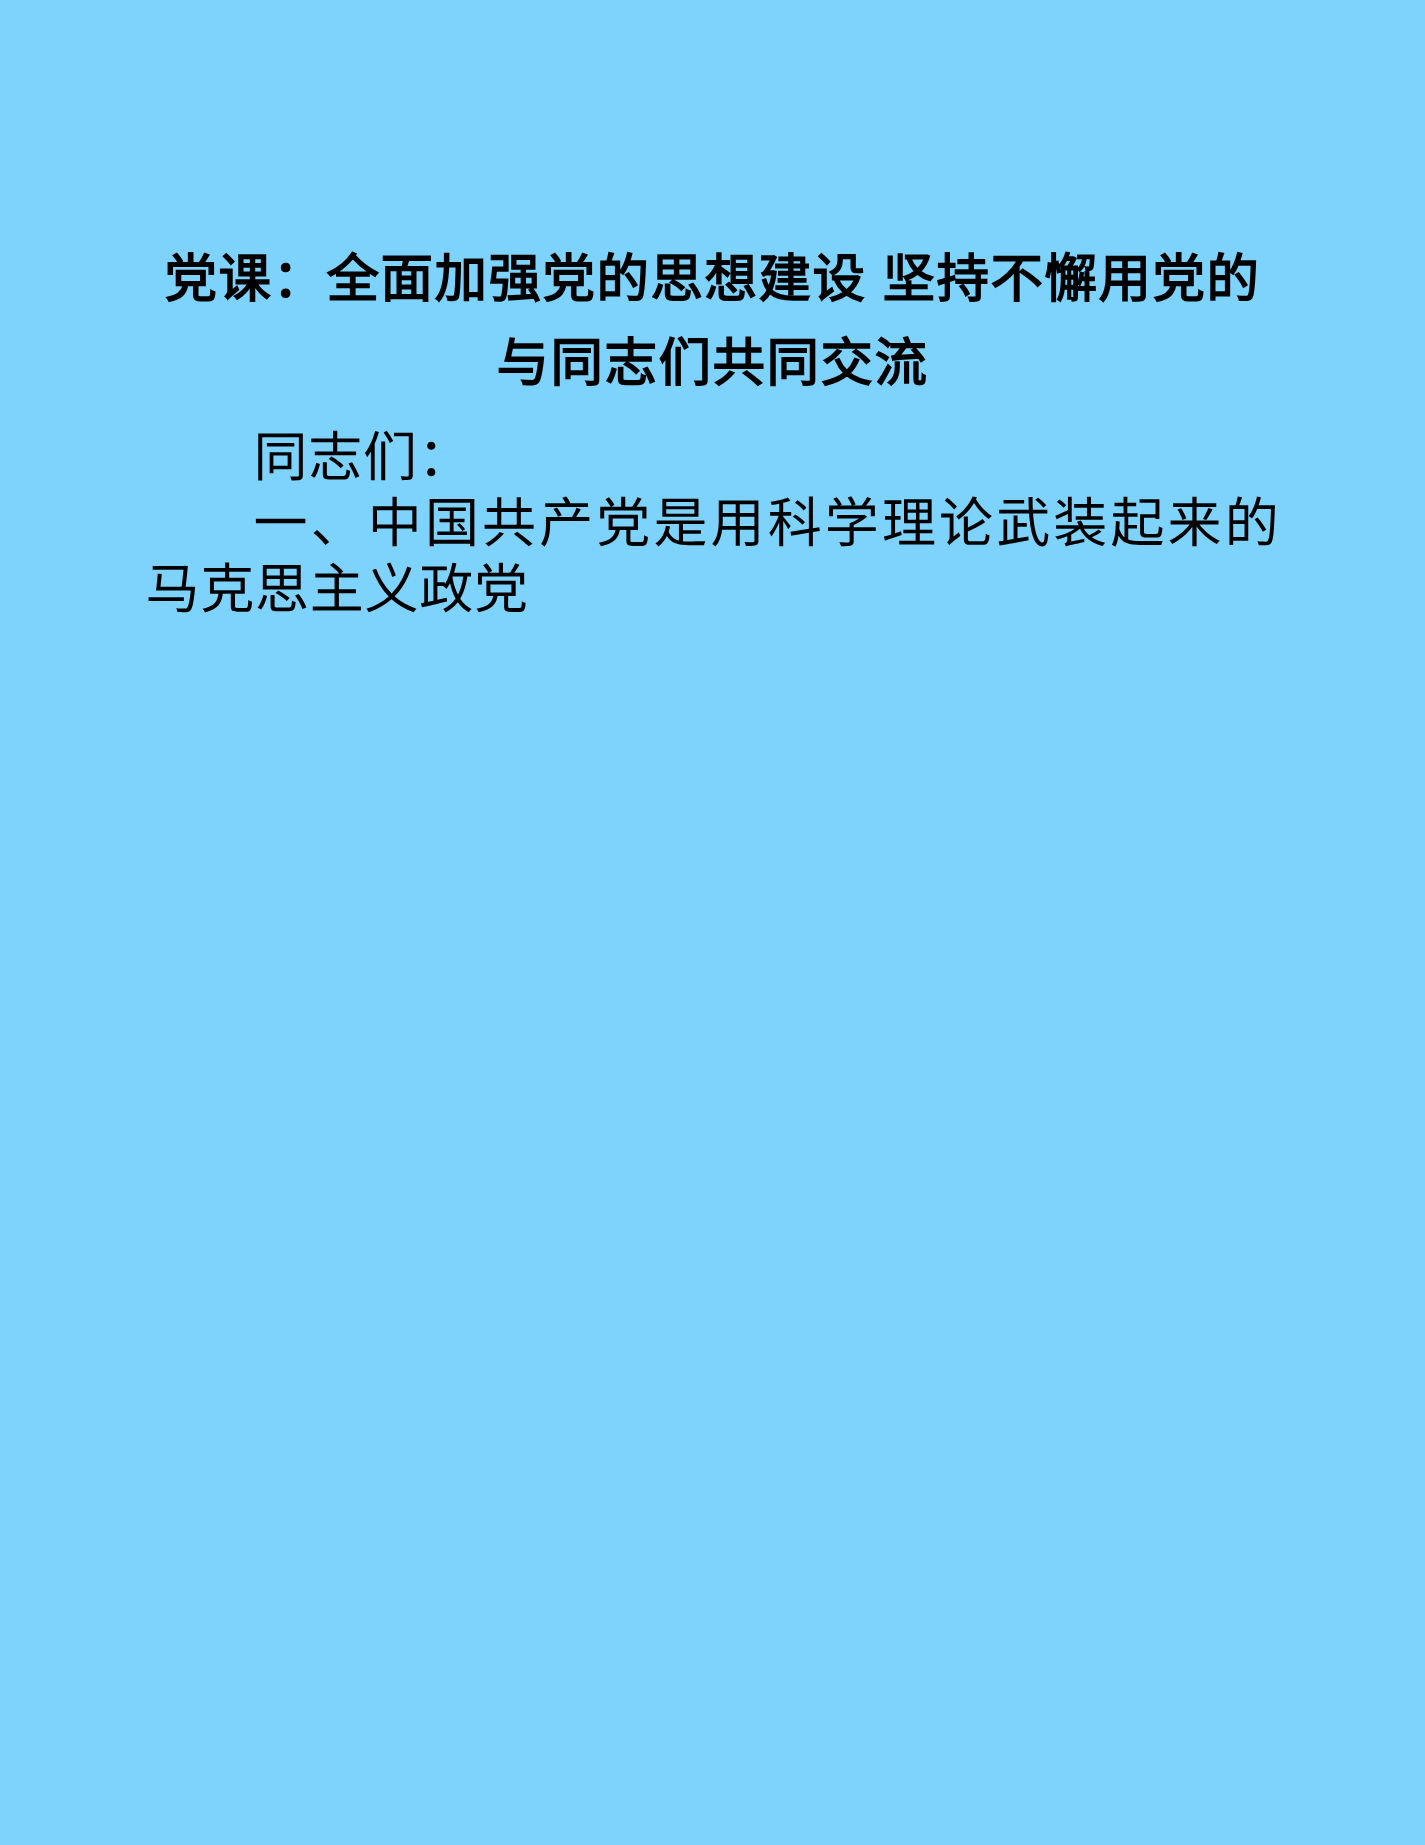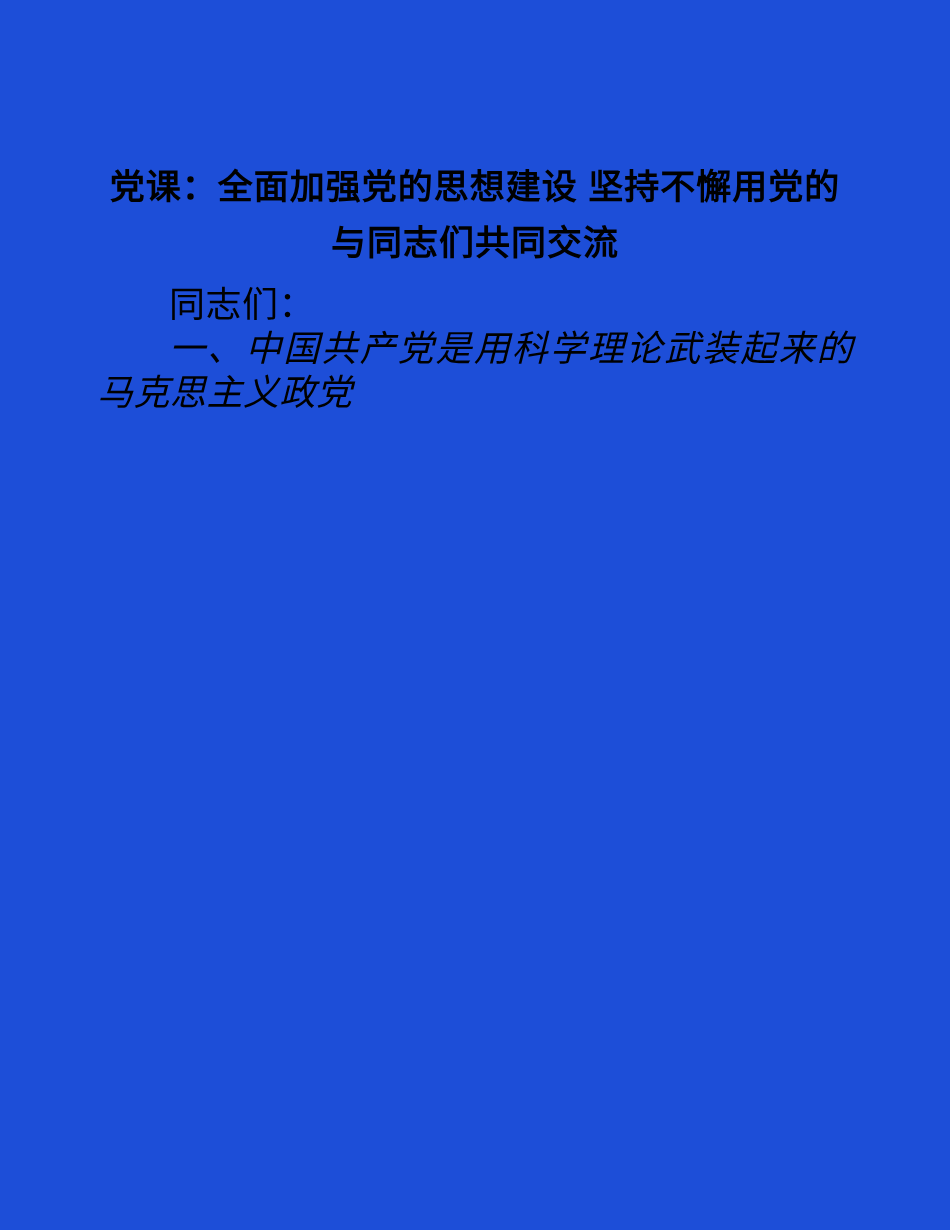--- a/index.html
+++ b/index.html
@@ -6,21 +6,21 @@
     margin: 0;
     padding: 0;
     background: #ffffff;
     color: #000000;
     font-family: "Liberation Sans", "DejaVu Sans", sans-serif;
   }
   .page {
     position: relative;
     width: 950px;
     height: 1230px;
-    background: #1d4ed8;
+    background: #7dd3fc;
     overflow: hidden;
     box-sizing: border-box;
     padding: 159px 97px 0 97px;
   }
   .doc-title {
     margin: 0 0 12px 0;
     font-size: 35px;
     font-weight: bold;
     line-height: 56px;
     text-align: center;
@@ -34,21 +34,20 @@
     margin: 0;
     font-size: 36px;
     line-height: 43.8px;
     text-align: justify;
     text-indent: 2em;
     letter-spacing: 0.5px;
     word-break: break-all;
   }
   .para.heading-para {
     font-weight: normal;
-    font-style: italic;
   }
 </style>
 </head>
 <body>
 
 <div class="page">
 
   <h1 class="doc-title">
     <span class="title-line">党课：全面加强党的思想建设 坚持不懈用党的</span>
     <span class="title-line">与同志们共同交流</span>

